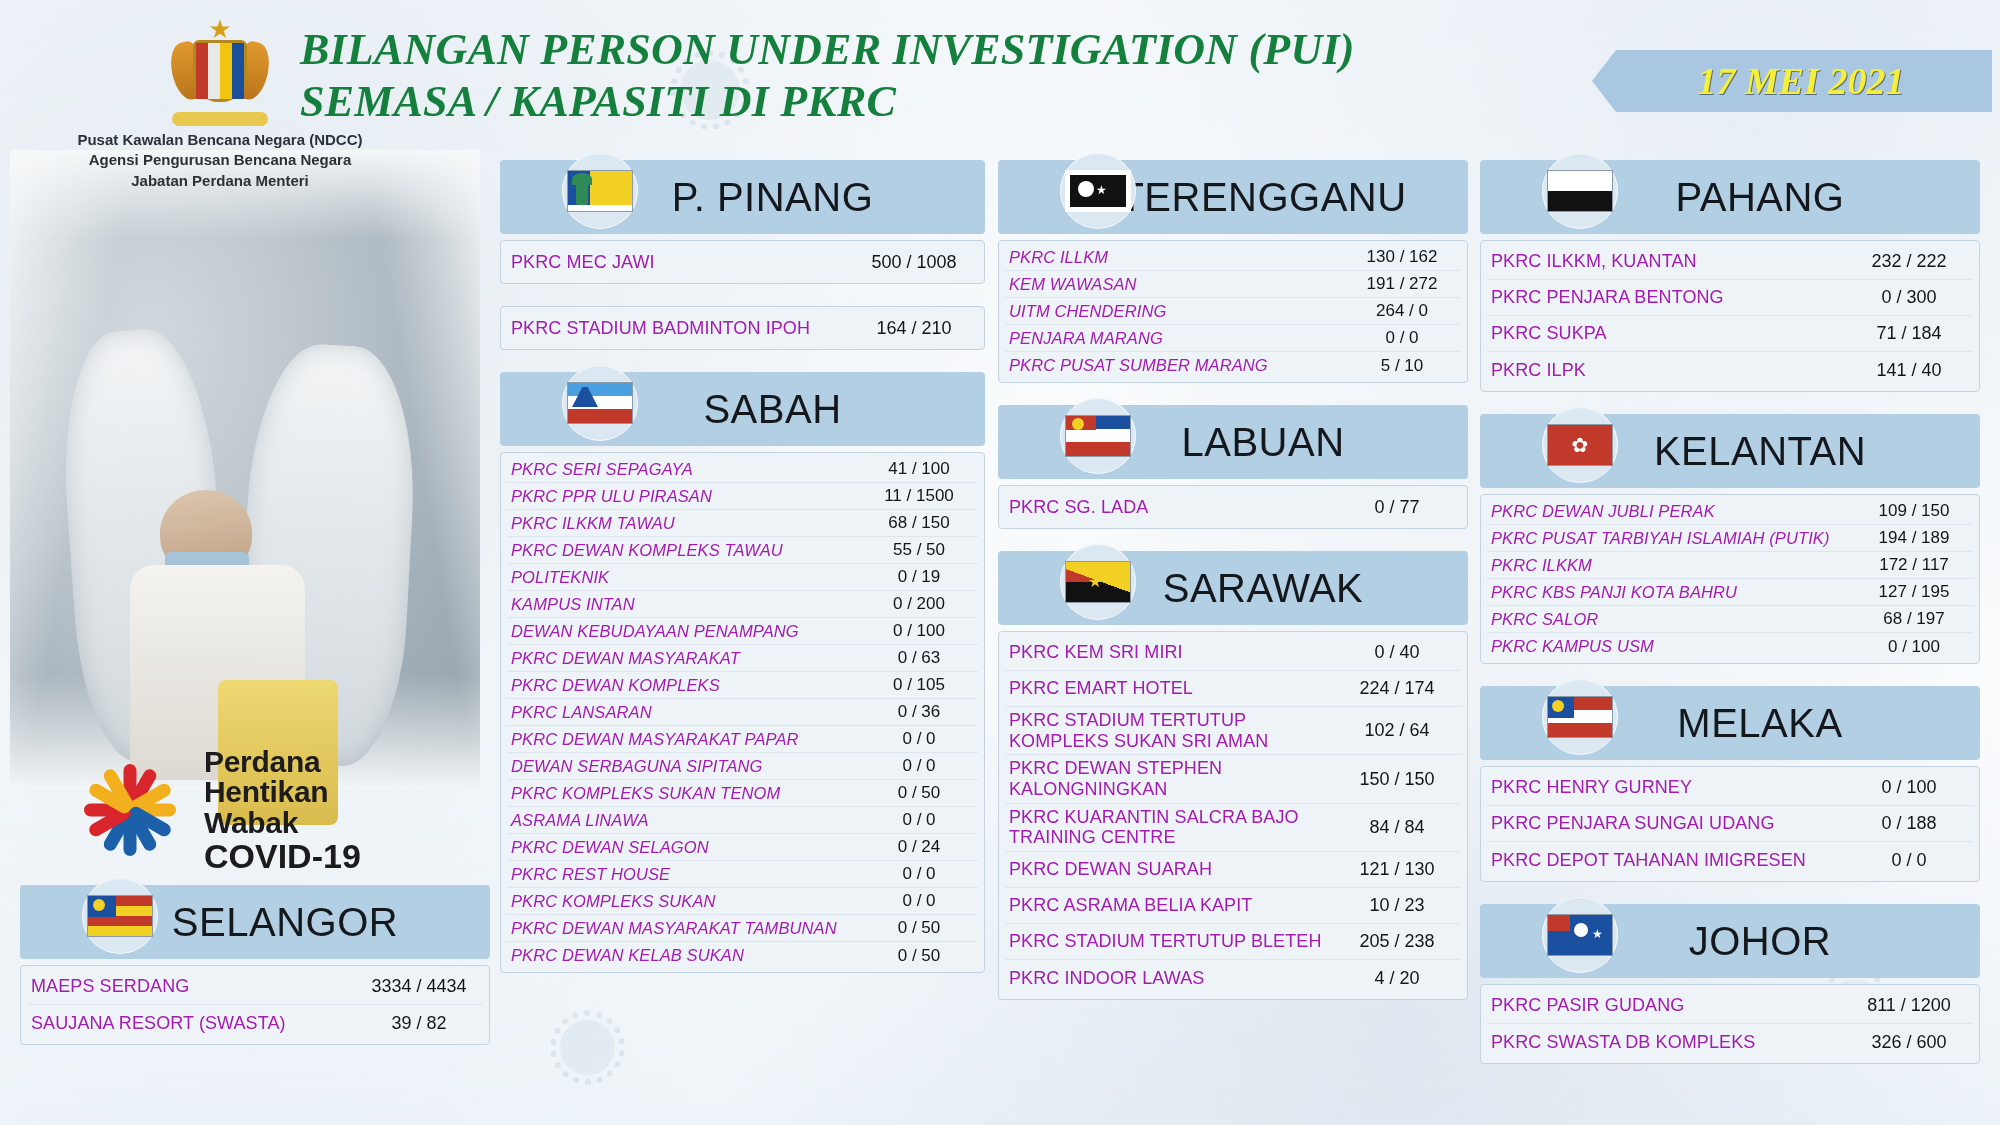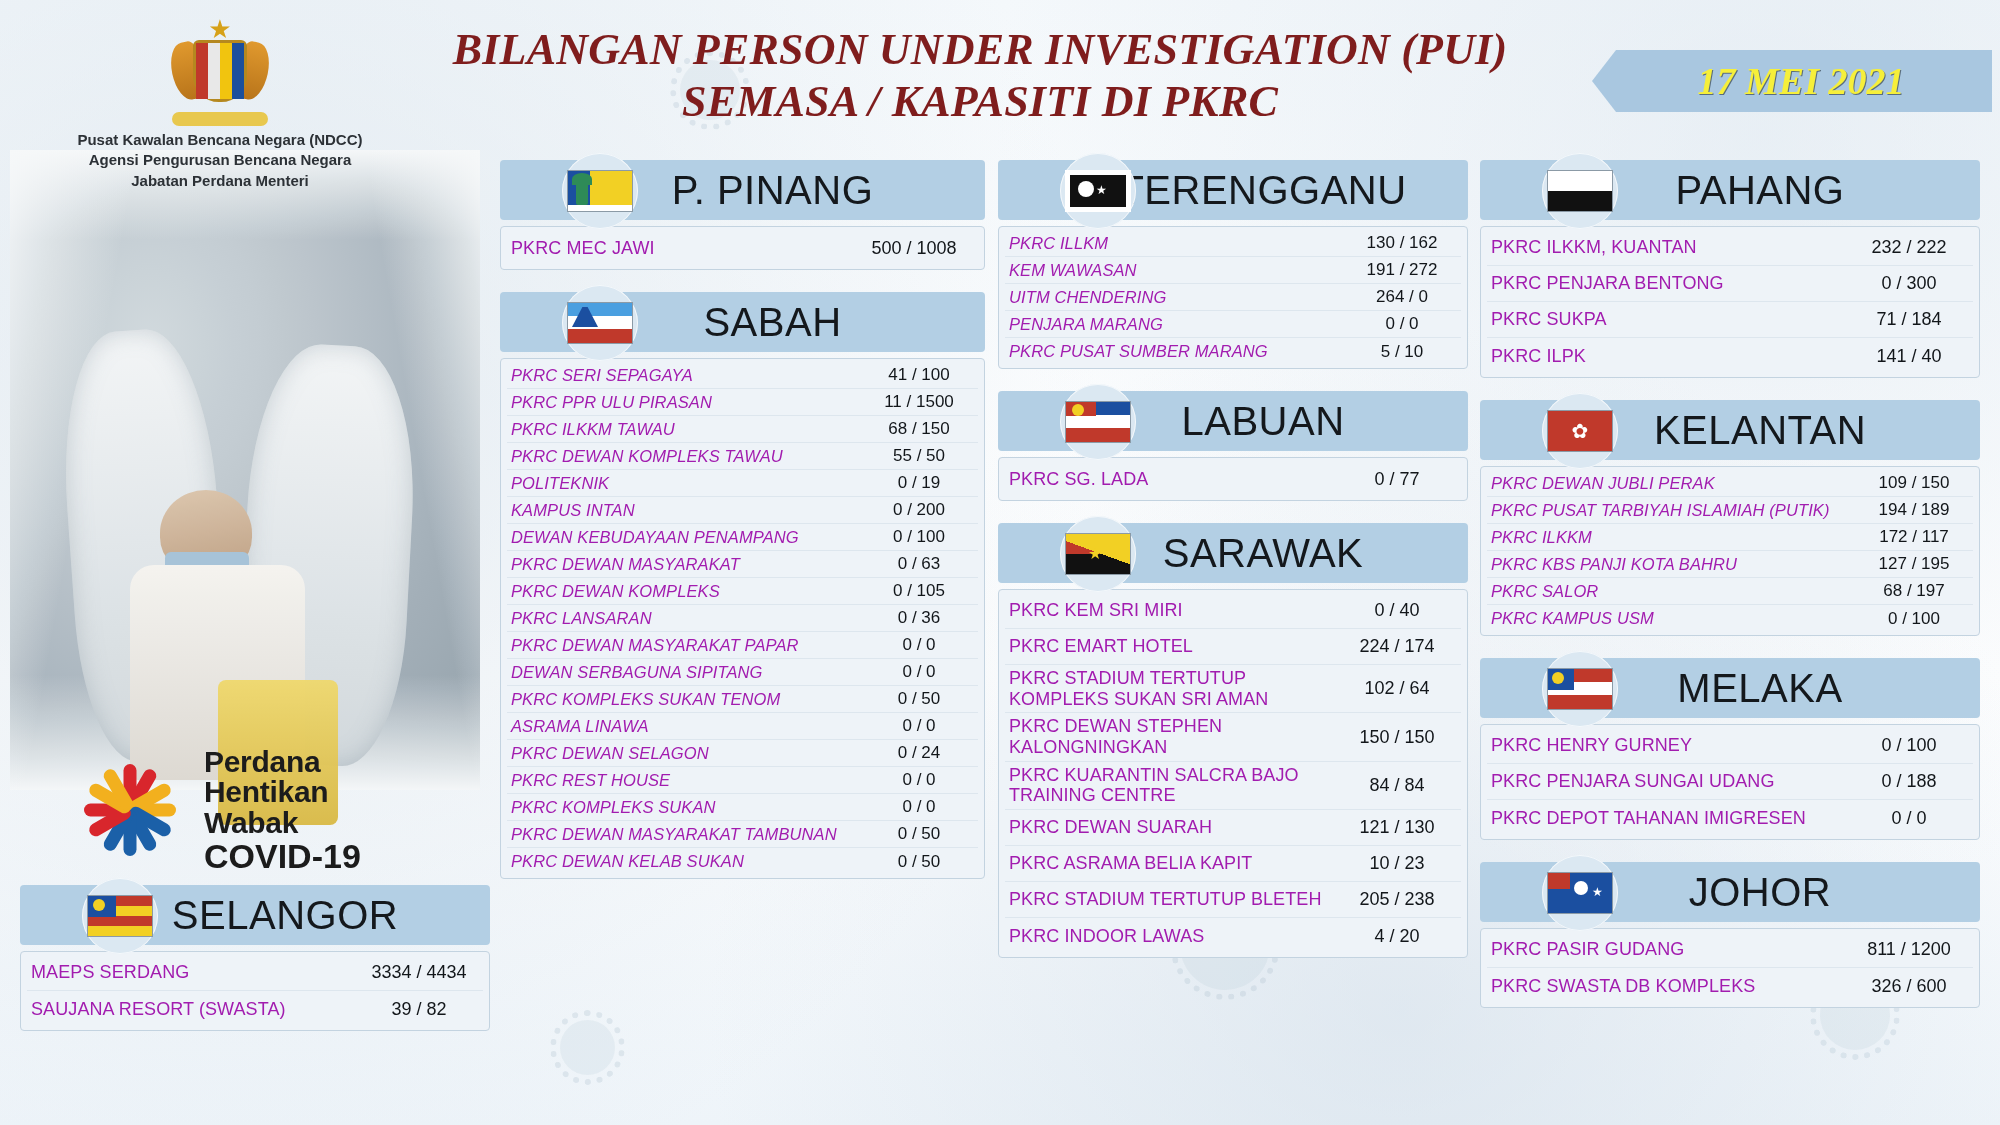--- a/index.html
+++ b/index.html
@@ -135,24 +135,24 @@
     transform-origin: 50% 100%;
   }
   .bhw-text {
     font-weight: 800; font-size: 30px; line-height: 1.02; color: #1c1c1c;
     letter-spacing: -0.3px;
   }
   .bhw-text .cov { font-size: 34px; letter-spacing: 0px; }
   
   .title {
     position: absolute; left: 300px; top: 24px; width: 1360px;
-    text-align: center; z-index: 3;
+    text-align: left; z-index: 3;
     font-family: "Liberation Serif", serif;
     font-weight: 700; font-style: italic;
-    font-size: 44px; line-height: 1.18; color: #7f1d1d;
+    font-size: 44px; line-height: 1.18; color: #15803d;
     letter-spacing: 0.2px;
   }
   .date-ribbon {
     position: absolute; right: 8px; top: 50px; width: 400px; height: 62px; z-index: 3;
   }
   .date-ribbon .shape {
     position: absolute; inset: 0;
     background: #a9c7e0;
     clip-path: polygon(6% 0, 100% 0, 100% 100%, 6% 100%, 0 50%);
   }
@@ -172,21 +172,21 @@
   }
   .col-1 { left: 0px;   width: 485px; }
   .col-2 { left: 498px; width: 470px; }
   .col-3 { left: 980px; width: 500px; }
 
   
   .state-head {
     position: relative;
     background: #b3cfe4;
     border-radius: 4px;
-    height: 60px;
+    height: 74px;
     display: flex; align-items: center;
     margin-bottom: 6px;
   }
   .flag-badge {
     width: 76px; height: 76px; border-radius: 50%;
     background: #dbe8f2;
     position: absolute; left: 62px; top: -7px;
     display: flex; align-items: center; justify-content: center;
     box-shadow: 0 0 0 1px rgba(255,255,255,0.7) inset;
   }
@@ -325,20 +325,26 @@
           <div class="state-name">P. PINANG</div>
         </div>
         <div class="tbl big">
           <div class="row">
             <div class="nm">PKRC MEC JAWI</div>
             <div class="vl">500 / 1008</div>
           </div>
         </div>
       </div>
       <div>
+        <div class="tbl big">
+          <div class="row">
+            <div class="nm">PKRC STADIUM BADMINTON IPOH</div>
+            <div class="vl">164 / 210</div>
+          </div>
+        </div>
       </div>
       <div>
         <div class="state-head center">
           <div class="flag-badge">
             <div class="flag" style="background:linear-gradient(180deg,#4a9fe0 0 33%,#ffffff 33% 66%,#c0392b 66% 100%);">
       <div style="position:absolute;left:4px;top:4px;width:26px;height:20px;background:#1b4fa0;clip-path:polygon(0 100%,40% 0,60% 0,100% 100%);"></div>
     </div>
           </div>
           <div class="state-name">SABAH</div>
         </div>

